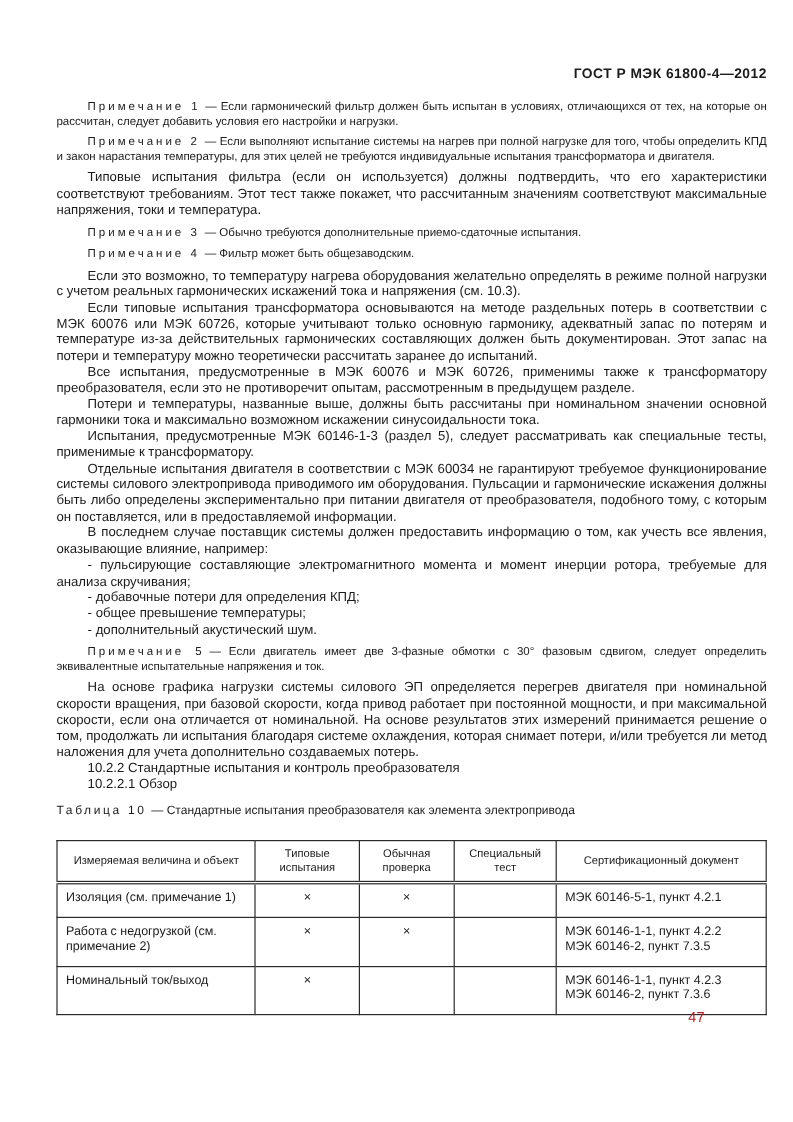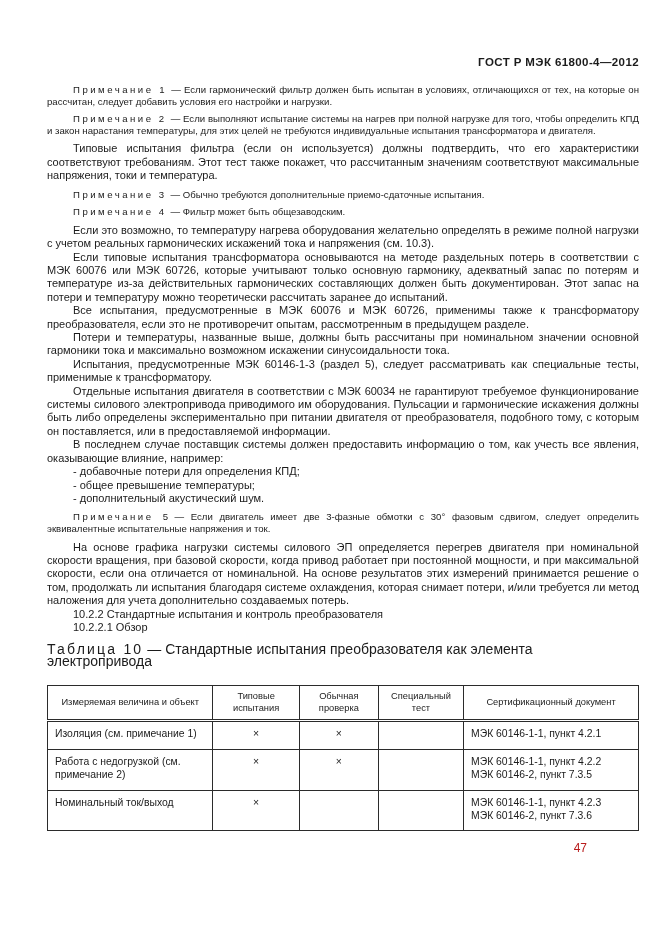--- a/index.html
+++ b/index.html
@@ -37,21 +37,21 @@
   .note-label { letter-spacing: 2.5px; margin-right: 4px; white-space: nowrap; }
   .heading-p {
     font-size: 11px;
     line-height: 13.4px;
     text-indent: 26px;
     font-weight: normal;
     text-align: left;
   }
   .table-caption {
     margin-top: 9px;
-    font-size: 14px;
+    font-size: 10px;
     line-height: 12px;
     text-align: left;
   }
   .caption-label { letter-spacing: 2.2px; margin-right: 4px; white-space: nowrap; }
   table.std {
     margin-top: 18px;
     width: 100%;
     border-collapse: collapse;
     table-layout: fixed;
     border-radius: 14px;
@@ -109,20 +109,21 @@
   <p class="note-p"><span class="note-label">Примечание 4</span><span>— Фильтр может быть общезаводским.</span></p>
 
   <p class="body-p">Если это возможно, то температуру нагрева оборудования желательно определять в режиме полной нагрузки с учетом реальных гармонических искажений тока и напряжения (см. 10.3).</p>
   <p class="body-p">Если типовые испытания трансформатора основываются на методе раздельных потерь в соответствии с МЭК 60076 или МЭК 60726, которые учитывают только основную гармонику, адекватный запас по потерям и температуре из-за действительных гармонических составляющих должен быть документирован. Этот запас на потери и температуру можно теоретически рассчитать заранее до испытаний.</p>
   <p class="body-p">Все испытания, предусмотренные в МЭК 60076 и МЭК 60726, применимы также к трансформатору преобразователя, если это не противоречит опытам, рассмотренным в предыдущем разделе.</p>
   <p class="body-p">Потери и температуры, названные выше, должны быть рассчитаны при номинальном значении основной гармоники тока и максимально возможном искажении синусоидальности тока.</p>
   <p class="body-p">Испытания, предусмотренные МЭК 60146-1-3 (раздел 5), следует рассматривать как специальные тесты, применимые к трансформатору.</p>
   <p class="body-p">Отдельные испытания двигателя в соответствии с МЭК 60034 не гарантируют требуемое функционирование системы силового электропривода приводимого им оборудования. Пульсации и гармонические искажения должны быть либо определены экспериментально при питании двигателя от преобразователя, подобного тому, с которым он поставляется, или в предоставляемой информации.</p>
   <p class="body-p">В последнем случае поставщик системы должен предоставить информацию о том, как учесть все явления, оказывающие влияние, например:</p>
 
+  <p class="list-p">- пульсирующие составляющие электромагнитного момента и момент инерции ротора, требуемые для анализа скручивания;</p>
   <p class="list-p">- добавочные потери для определения КПД;</p>
   <p class="list-p">- общее превышение температуры;</p>
   <p class="list-p">- дополнительный акустический шум.</p>
 
   <p class="note-p"><span class="note-label">Примечание 5</span><span>— Если двигатель имеет две 3-фазные обмотки с 30° фазовым сдвигом, следует определить эквивалентные испытательные напряжения и ток.</span></p>
 
   <p class="body-p">На основе графика нагрузки системы силового ЭП определяется перегрев двигателя при номинальной скорости вращения, при базовой скорости, когда привод работает при постоянной мощности, и при максимальной скорости, если она отличается от номинальной. На основе результатов этих измерений принимается решение о том, продолжать ли испытания благодаря системе охлаждения, которая снимает потери, и/или требуется ли метод наложения для учета дополнительно создаваемых потерь.</p>
 
   <p class="heading-p">10.2.2 Стандартные испытания и контроль преобразователя</p>
   <p class="heading-p">10.2.2.1 Обзор</p>
@@ -146,21 +147,21 @@
         <th>Сертификационный документ</th>
       </tr>
     </thead>
     <tbody>
       <tr>
         <td>Изоляция (см. примечание 1)</td>
         <td class="c">×</td>
         <td class="c">×</td>
         <td class="c"></td>
         <td>
-            <span class="cert-line">МЭК 60146-1-1, пункт 4.2.1</span>
+            <span class="cert-line">МЭК 60146-5-1, пункт 4.2.1</span>
           </td>
       </tr>
       <tr>
         <td>Работа с недогрузкой (см. примечание 2)</td>
         <td class="c">×</td>
         <td class="c">×</td>
         <td class="c"></td>
         <td>
             <span class="cert-line">МЭК 60146-1-1, пункт 4.2.2</span>
             <span class="cert-line">МЭК 60146-2, пункт 7.3.5</span>

